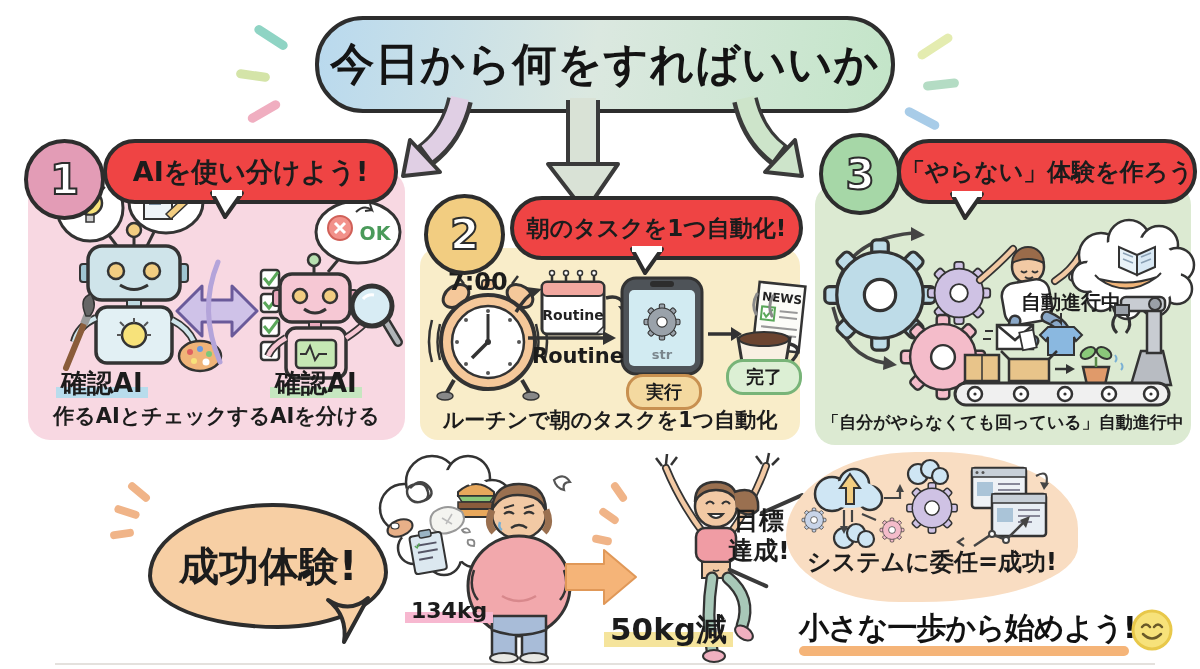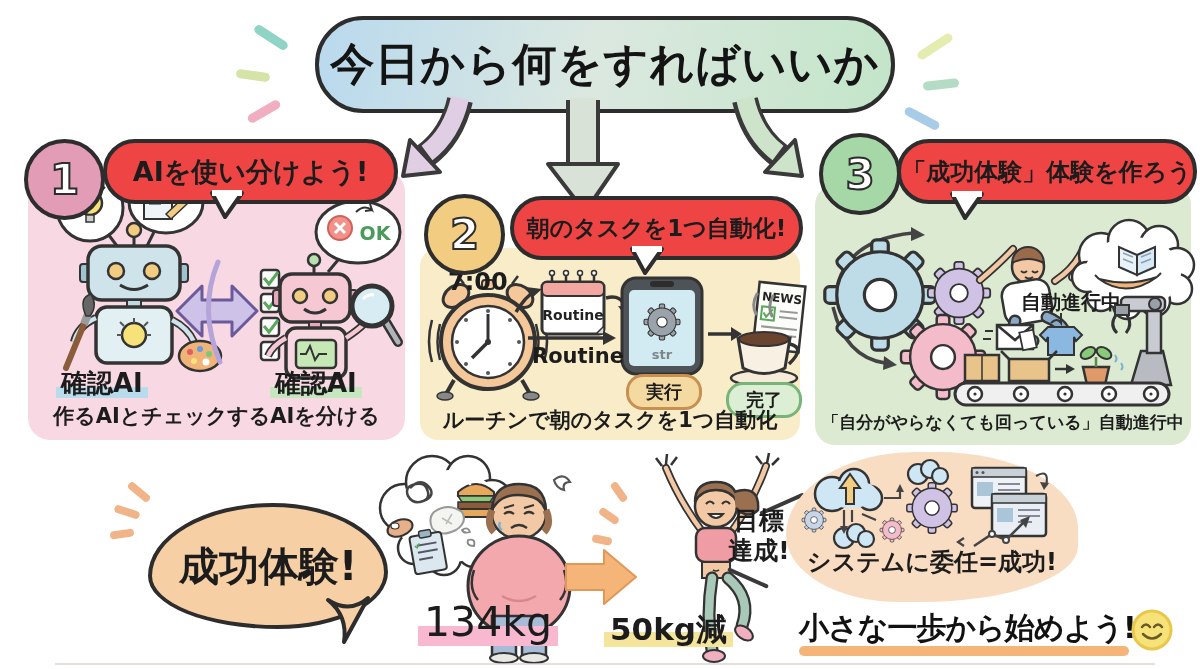--- a/index.html
+++ b/index.html
@@ -276,21 +276,21 @@
         <path d="M336,66 Q331,56 337,46 M352,68 Q347,58 353,48" fill="none" stroke="#8a8a8a" stroke-width="3" stroke-linecap="round"></path>
         <ellipse cx="344" cy="130" rx="33" ry="8" fill="#f6ead8" stroke="#333" stroke-width="2.5"></ellipse>
         <path d="M370,96 Q386,100 369,116" fill="none" stroke="#333" stroke-width="3.5"></path>
         <path d="M318,90 L370,90 L365,120 Q344,131 323,120 Z" fill="#f8f0e2" stroke="#333" stroke-width="3"></path>
         <ellipse cx="344" cy="91" rx="25" ry="7" fill="#6b4430" stroke="#333" stroke-width="2"></ellipse>
       </g>
     </svg>
     <div class="abs" style="left:28px;top:20px;font-size:24px;font-weight:bold;">7:00</div>
     <div class="abs" style="left:112px;top:96px;font-size:21px;font-weight:bold;">Routine</div>
     <div class="badge" style="left:206px;top:126px;width:70px;height:30px;background:#f4d9a0;border:3px solid #c89050;">実行</div>
-    <div class="badge" style="left:306px;top:134px;width:70px;height:30px;background:#dcefd4;border:3px solid #78b478;">完了</div>
+    <div class="badge" style="left:306px;top:111px;width:70px;height:30px;background:#dcefd4;border:3px solid #78b478;">完了</div>
     <div class="abs caption" style="top:158px;font-size:21px;">ルーチンで朝のタスクを1つ自動化</div>
   </div>
 
   <div class="abs numcircle" style="left:424px;top:194px;width:73px;height:73px;background:#f2cd81;">
        <span>2</span>
     </div>
   <div class="abs bubble" style="left:510px;top:196px;width:285px;height:56px;font-size:23px;">
        <span>朝のタスクを1つ自動化!</span>
     </div>
   <svg class="abs" style="left:628px;top:249px;" width="40" height="26" viewBox="0 0 40 26">
@@ -401,21 +401,21 @@
       </g>
     </svg>
     <div class="abs" style="left:206px;top:104px;font-size:20px;font-weight:bold;white-space:nowrap;">自動進行中</div>
     <div class="abs caption" style="top:226px;font-size:17px;">「自分がやらなくても回っている」自動進行中</div>
   </div>
 
   <div class="abs numcircle" style="left:819px;top:133px;width:74px;height:74px;background:#a6d7a7;">
        <span>3</span>
     </div>
   <div class="abs bubble" style="left:897px;top:139px;width:292px;height:57px;font-size:24px;">
-       <span>「成功体験」体験を作ろう</span>
+       <span>「やらない」体験を作ろう</span>
     </div>
   <svg class="abs" style="left:948px;top:194px;" width="40" height="26" viewBox="0 0 40 26">
     <path d="M4,0 L34,0 L17,24 Z" fill="#fff" stroke="#2d2d2d" stroke-width="4" stroke-linejoin="round"></path>
     <rect x="4" y="-3" width="30" height="6" fill="#fff"></rect>
   </svg>
 
   <div class="abs" style="left:108px;top:486px;width:70px;height:60px;">
     <div class="spark" style="left:18px;top:2px;width:26px;background:#f0b488;transform:rotate(40deg);height:8px;"></div>
     <div class="spark" style="left:6px;top:22px;width:26px;background:#f0b488;transform:rotate(18deg);height:8px;"></div>
     <div class="spark" style="left:2px;top:44px;width:24px;background:#f0b488;transform:rotate(-8deg);height:8px;"></div>
@@ -483,21 +483,21 @@
     <ellipse cx="57" cy="116" rx="51" ry="50" fill="#f2a8ac" stroke="#333" stroke-width="3"></ellipse>
     <path d="M40,126 q17,10 34,0" fill="none" stroke="#d8888c" stroke-width="2.5"></path>
     <path d="M12,100 q-6,18 4,30 M102,100 q6,18 -4,30" fill="none" stroke="#333" stroke-width="2.5"></path>
     <rect x="30" y="156" width="24" height="30" fill="#a8bcd8" stroke="#333" stroke-width="2.5"></rect>
     <rect x="60" y="156" width="24" height="30" fill="#a8bcd8" stroke="#333" stroke-width="2.5"></rect>
     <path d="M30,160 q27,10 54,0 l0,-14 -54,0 z" fill="#a8bcd8" stroke="#333" stroke-width="2.5"></path>
     <ellipse cx="42" cy="188" rx="14" ry="5" fill="#e8e8e4" stroke="#333" stroke-width="2"></ellipse>
     <ellipse cx="72" cy="188" rx="14" ry="5" fill="#e8e8e4" stroke="#333" stroke-width="2"></ellipse>
   </svg>
 
-  <div class="abs" style="left:418px;top:598px;font-size:41px;font-weight:normal;">
+  <div class="abs" style="left:405px;top:598px;font-size:22px;font-weight:bold;">
     <span class="hl-pink">134kg</span>
   </div>
 
   <svg class="abs" style="left:566px;top:548px;" width="72" height="60" viewBox="0 0 72 60">
     <polygon points="0,16 38,16 38,2 70,29 38,56 38,42 0,42" fill="#f5b478" stroke="#e09858" stroke-width="2" stroke-linejoin="round"></polygon>
   </svg>
 
   <div class="abs" style="left:594px;top:486px;width:50px;height:70px;">
     <div class="spark" style="left:14px;top:2px;width:22px;background:#f0b488;transform:rotate(55deg);height:8px;"></div>
     <div class="spark" style="left:4px;top:26px;width:22px;background:#f0b488;transform:rotate(35deg);height:8px;"></div>

